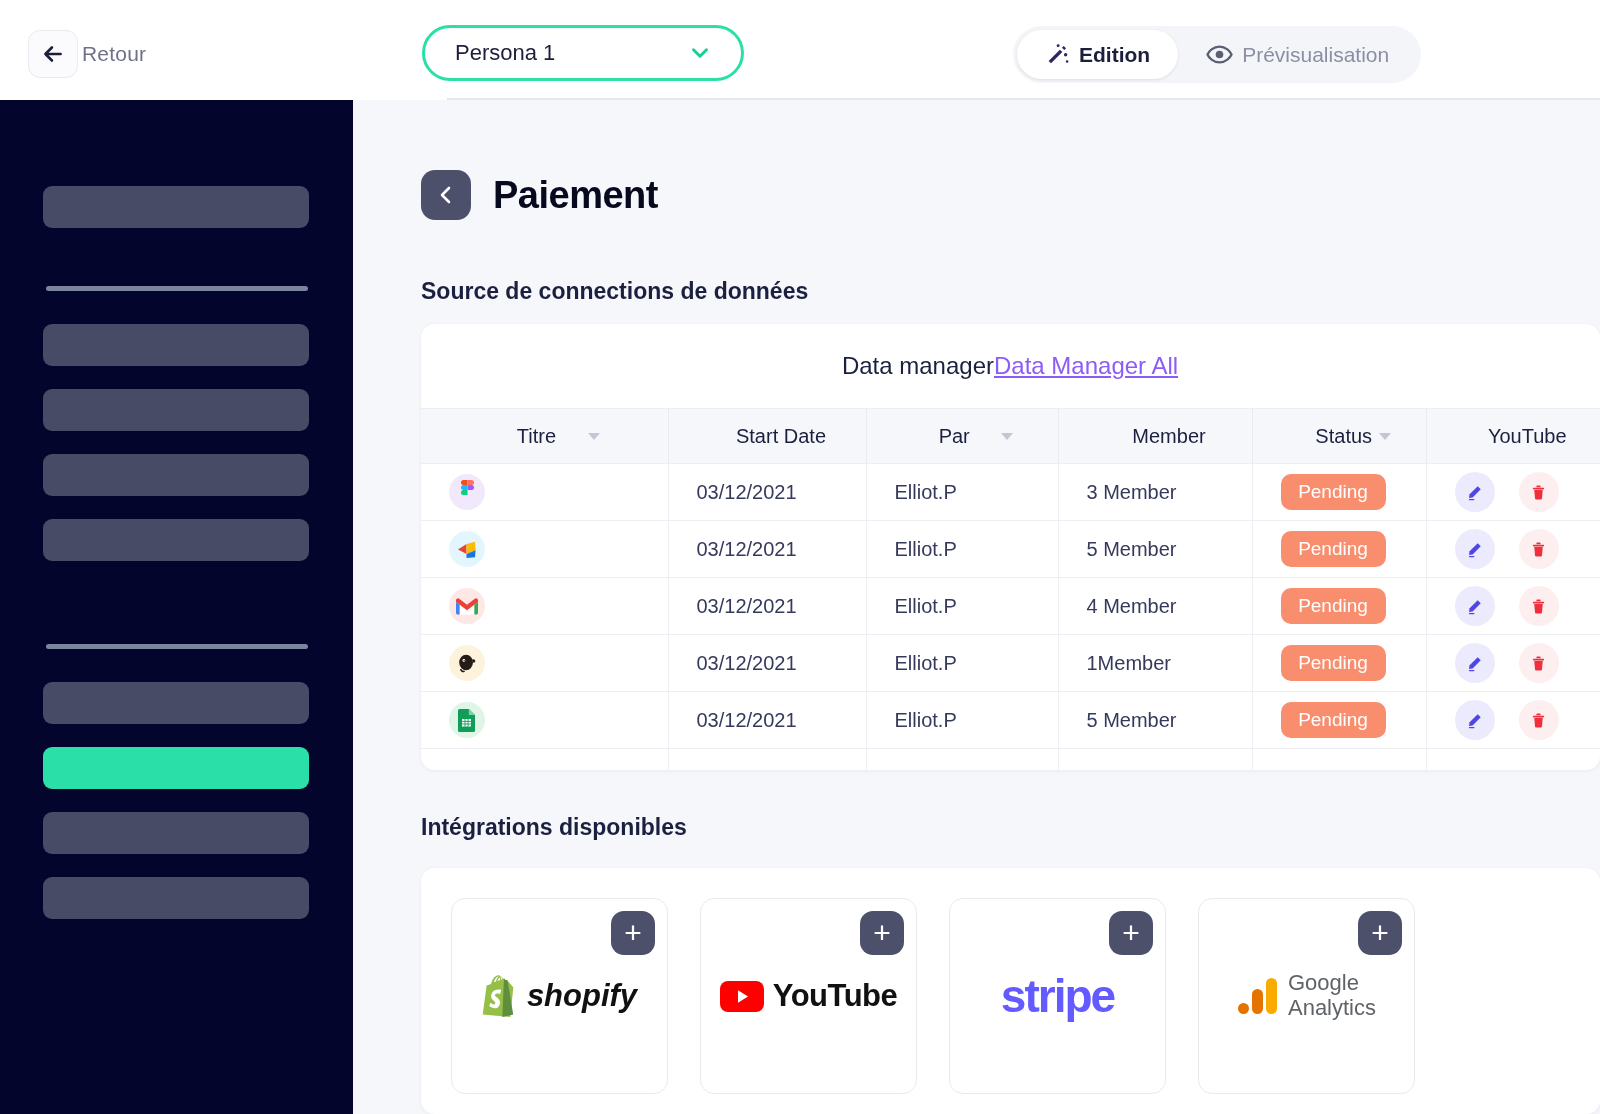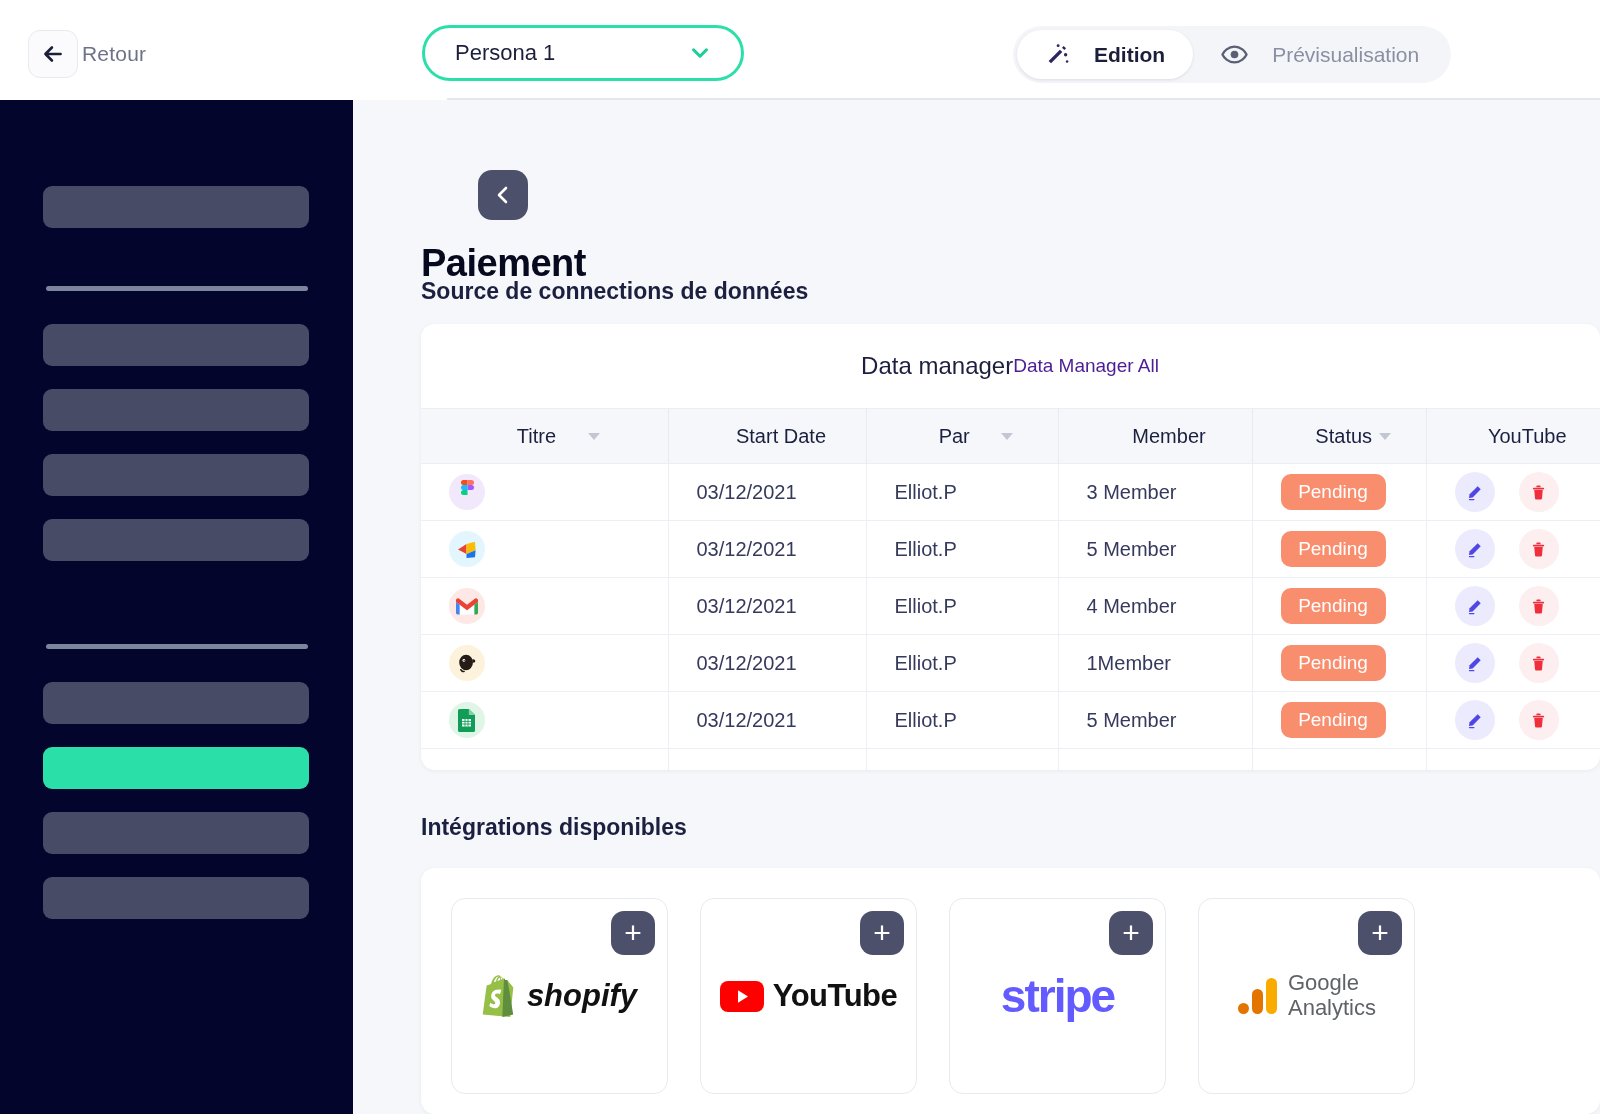--- a/index.html
+++ b/index.html
@@ -33,21 +33,21 @@
   }
   .persona-label { font-size: 22px; color: #1c1f3b; font-weight: 500; text-align: center; }
 
   .mode-toggle {
     position: absolute; left: 1013px; top: 26px;
     height: 57px; border-radius: 30px; background: #f4f5f8;
     display: flex; align-items: center; padding: 4px;
   }
   .mode-item {
     height: 49px; border-radius: 26px; display: flex; align-items: center;
-    gap: 24px; padding: 0 28px; cursor: pointer;
+    gap: 9px; padding: 0 28px; cursor: pointer;
     font-size: 21px; color: #8b8fa3;
   }
   .mode-item.active {
     background: #ffffff; color: #1c1f3b; font-weight: 600;
     box-shadow: 0 1px 3px rgba(20,20,60,.10);
   }
 
   .header-divider {
     position: absolute; left: 447px; top: 98px; width: 1153px; height: 2px;
     background: #e4e7ee;
@@ -67,21 +67,21 @@
     position: absolute; left: 46px; width: 262px; height: 5px;
     border-radius: 3px; background: #7d849e;
   }
 
   
   .main {
     position: absolute; left: 353px; top: 100px; width: 1247px; height: 1014px;
     background: #f6f7fa; overflow: hidden;
   }
 
-  .page-head { position: absolute; left: 68px; top: 70px; display: flex; align-items: center; gap: 22px; flex-direction: column; }
+  .page-head { position: absolute; left: 68px; top: 70px; display: flex; align-items: center; gap: 22px; }
   .chev-btn {
     width: 50px; height: 50px; border-radius: 14px; background: #4d506b;
     display: flex; align-items: center; justify-content: center; cursor: pointer;
   }
   .page-title { font-size: 38px; font-weight: 700; color: #07091f; letter-spacing: -.5px; }
 
   .section-title {
     position: absolute; left: 68px; font-size: 23px; font-weight: 700; color: #1c2040;
   }
   #sec1 { top: 178px; }
@@ -93,21 +93,21 @@
   }
   #card-dm { top: 224px; height: 446px; overflow: hidden; }
   #card-int { top: 768px; height: 246px; }
 
   .dm-head {
     height: 84px; display: flex; align-items: center; justify-content: center;
     padding: 0 28px 0 27px;
   }
   .dm-title { font-size: 24px; color: #1c2040; }
   .dm-link {
-    font-size: 19px; color: #4c1d95; cursor: pointer;
+    font-size: 24px; color: #8b5cf6; text-decoration: underline; cursor: pointer;
   }
 
   table.dm { width: 100%; border-collapse: collapse; table-layout: fixed; }
   table.dm th {
     background: #f6f7fa; height: 55px; font-size: 20px; font-weight: 400;
     color: #1c2040; text-align: center; padding-left: 28px;
     border-left: 1px solid #e9ebf1; border-top: 1px solid #eceef3;
     border-bottom: 1px solid #eceef3;
     cursor: pointer; white-space: nowrap;
   }

